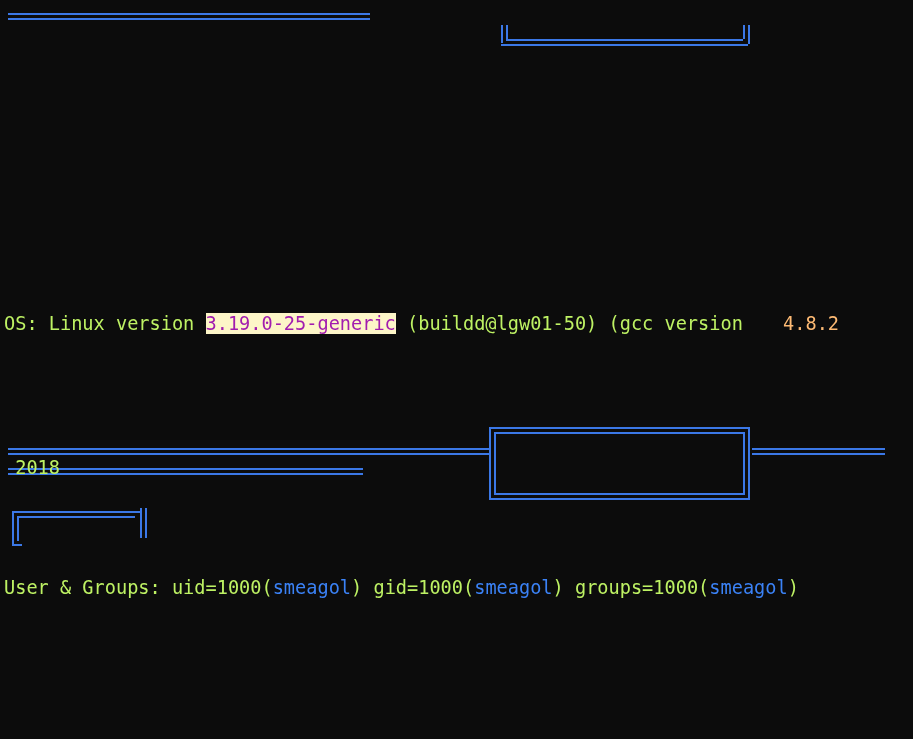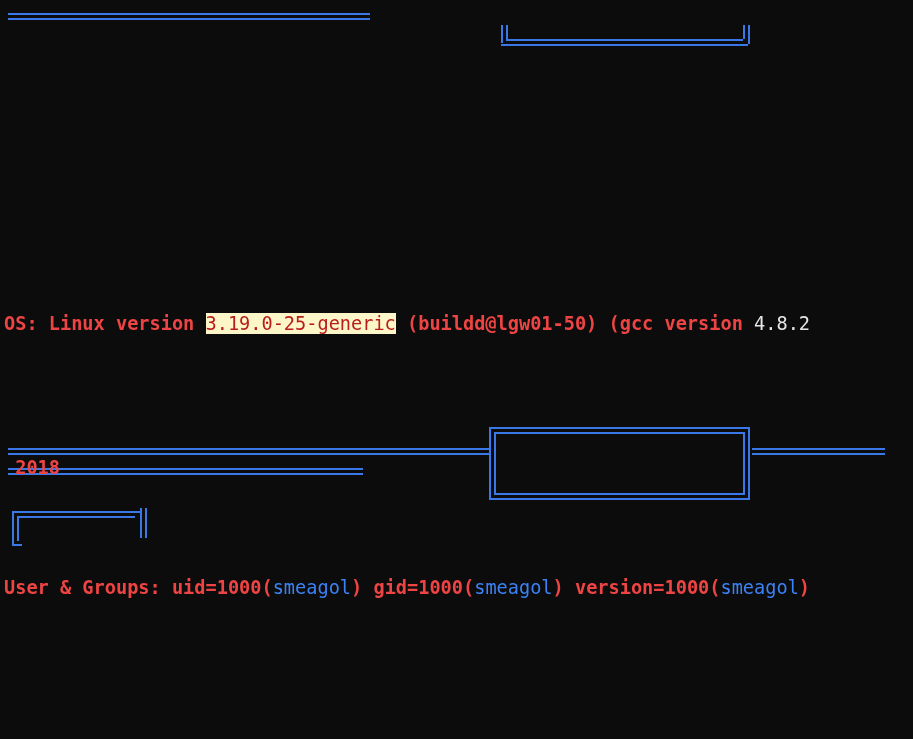--- a/index.html
+++ b/index.html
@@ -38,27 +38,27 @@
   }
 
   .row {
     height: 24px;
     white-space: pre;
     font-size: 18.6px;
     line-height: 24px;
   }
 
   
-  .c-white   { color: #ef4444; font-weight: bold; }
-  .c-red     { color: #e5e5e5; }
+  .c-white   { color: #bef264; }
+  .c-red     { color: #fdba74; margin-left: 29px; }
   .c-magenta { color: #3b82f6; }
 
   .hl {
     background: #fdf6c8;
-    color: #b91c1c;
+    color: #a21caf;
   }
 
   
   .boxlayer { position: absolute; left: 0; top: 0; width: 913px; height: 731px; pointer-events: none; }
   .hline {
     position: absolute;
     height: 2px;
     background: #3b78e7;
   }
   .vline {
@@ -119,21 +119,21 @@
     <div class="row"></div>
 
     
     <div class="row"><span class="c-white">OS: Linux version </span><span class="hl">3.19.0-25-generic</span><span class="c-white"> (buildd@lgw01-50) (gcc version </span><span class="c-red">4.8.2</span></div>
 
     
     
     <div class="row"><span class="c-white"> 2018</span></div>
 
     
-    <div class="row"><span class="c-white">User &amp; Groups: uid=1000(</span><span class="c-magenta">smeagol</span><span class="c-white">) gid=1000(</span><span class="c-magenta">smeagol</span><span class="c-white">) version=1000(</span><span class="c-magenta">smeagol</span><span class="c-white">)</span></div>
+    <div class="row"><span class="c-white">User &amp; Groups: uid=1000(</span><span class="c-magenta">smeagol</span><span class="c-white">) gid=1000(</span><span class="c-magenta">smeagol</span><span class="c-white">) groups=1000(</span><span class="c-magenta">smeagol</span><span class="c-white">)</span></div>
 
     
     
 
     
     
 
     
     
     

